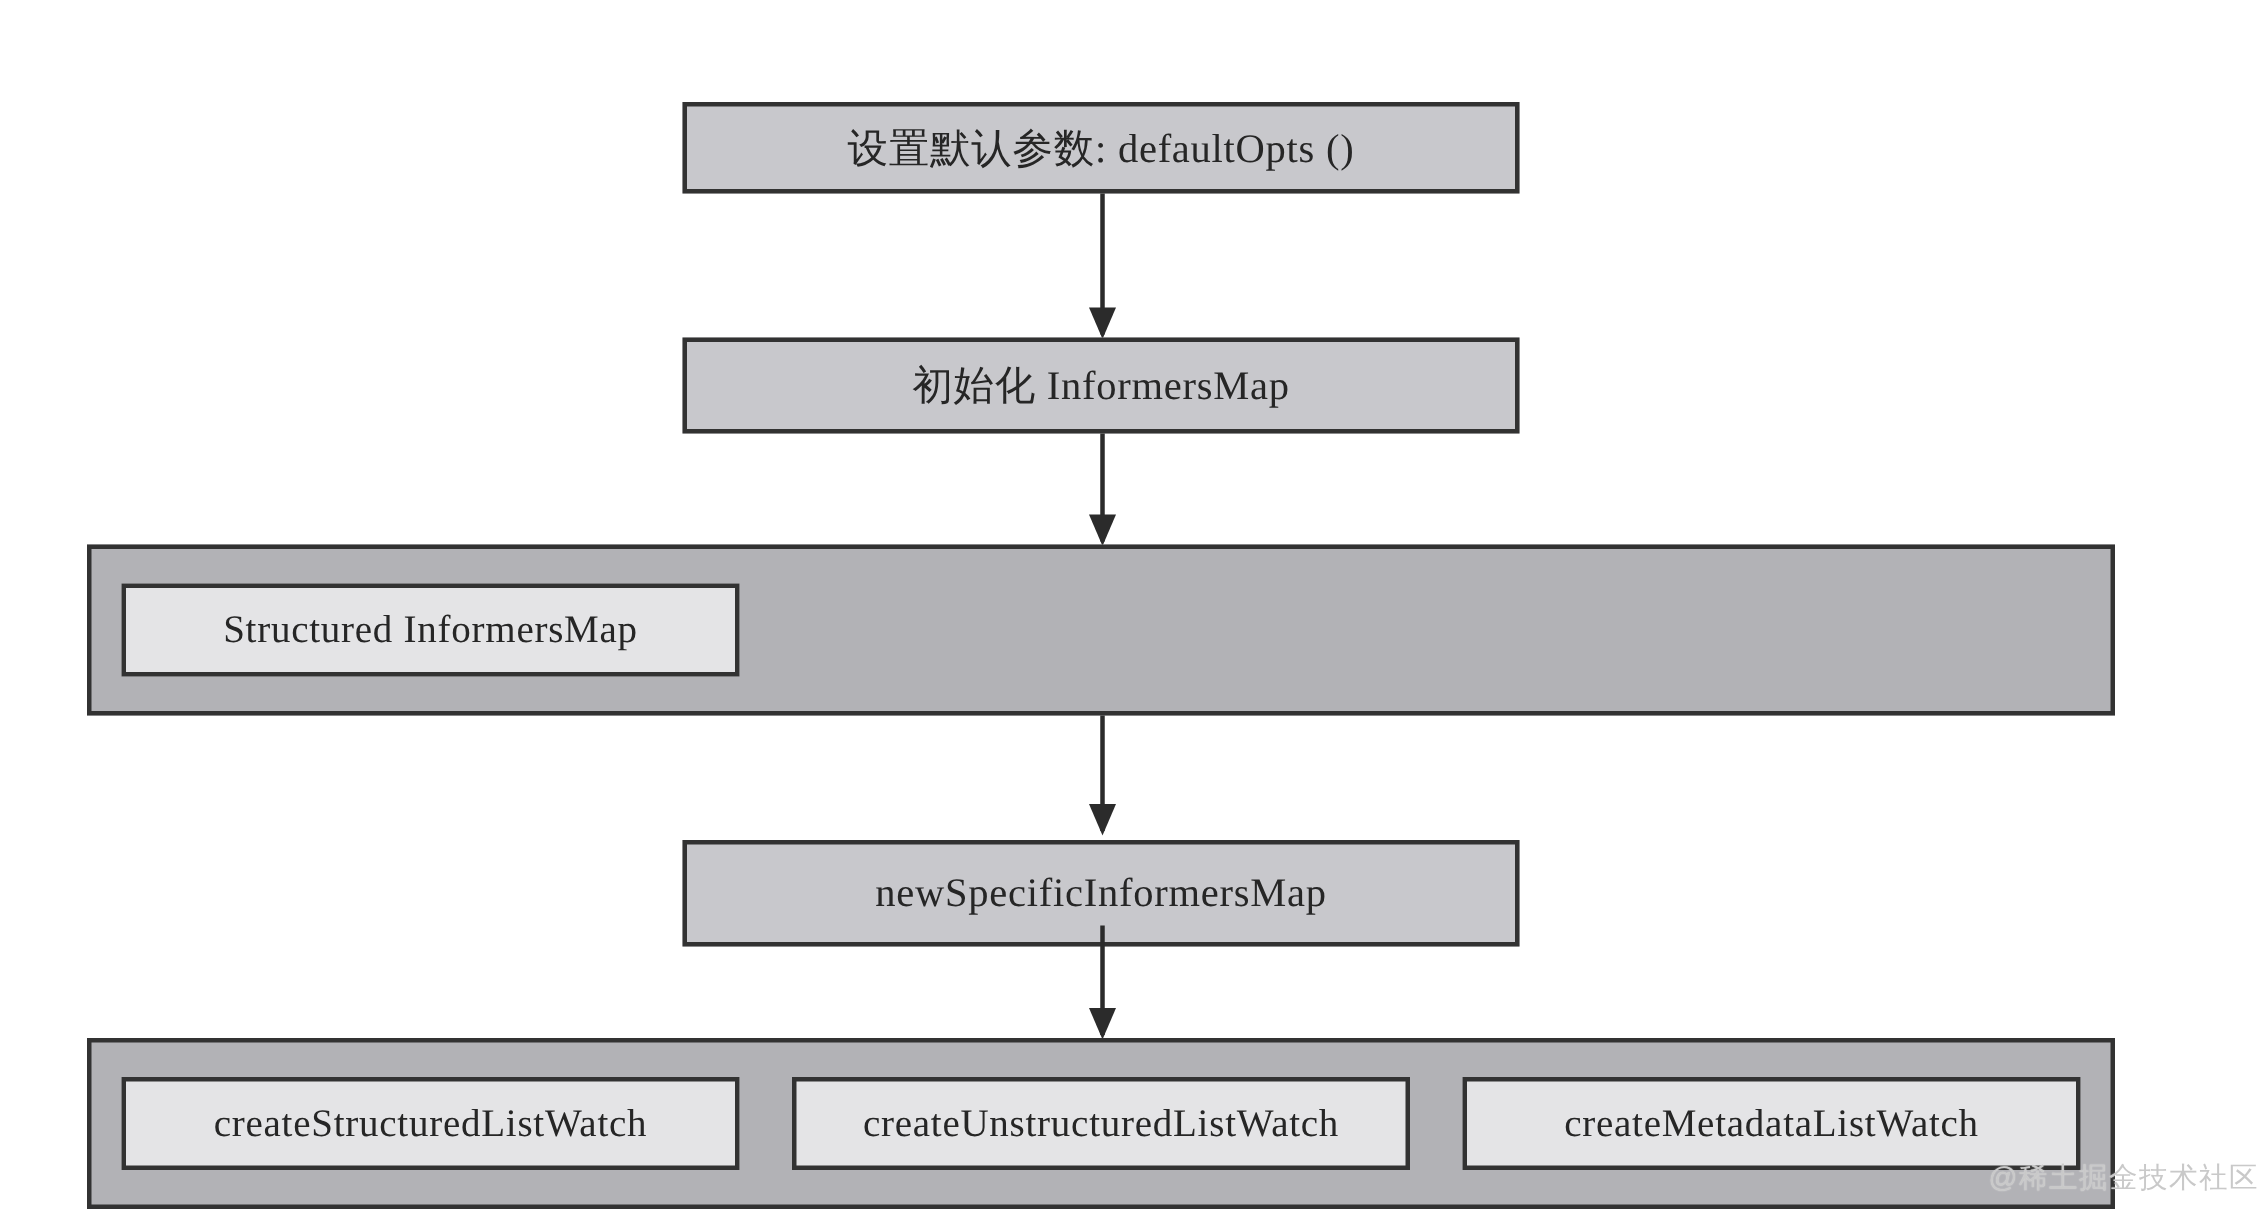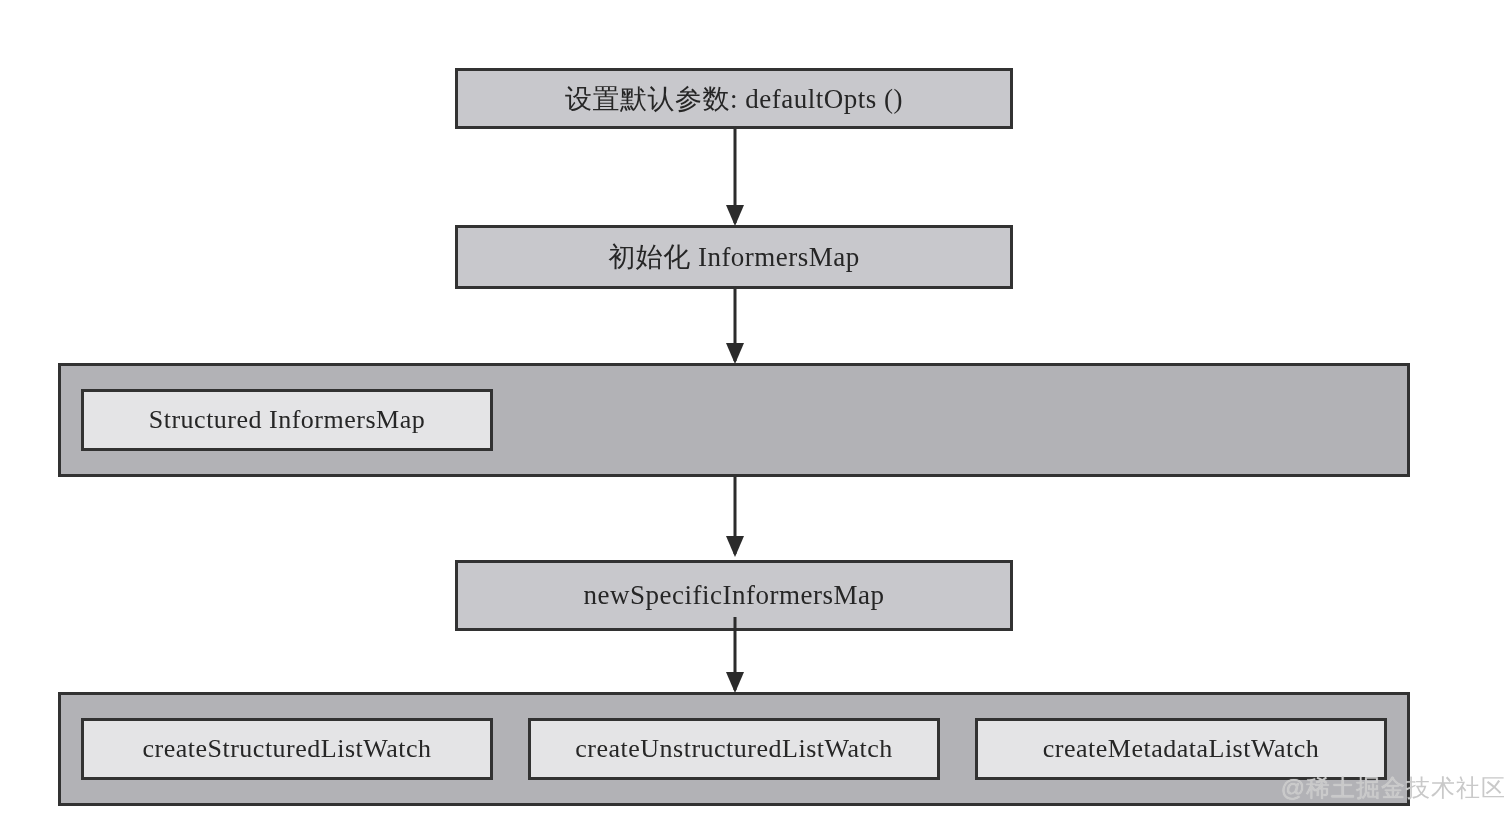--- a/index.html
+++ b/index.html
@@ -90,21 +90,21 @@
     width: 0;
     height: 0;
     border-left: 9px solid transparent;
     border-right: 9px solid transparent;
     border-top: 21px solid var(--arrow);
   }
   .watermark {
     position: absolute;
     top: 772px;
     right: 6px;
-    font-size: 24px;
+    font-size: 19px;
     color: var(--watermark);
     font-family: "Liberation Sans", "DejaVu Sans", sans-serif;
     letter-spacing: 1px;
     text-shadow: 0 0 1px rgba(255,255,255,0.6);
     white-space: nowrap;
   }
 </style>
 </head>
 <body>
 

